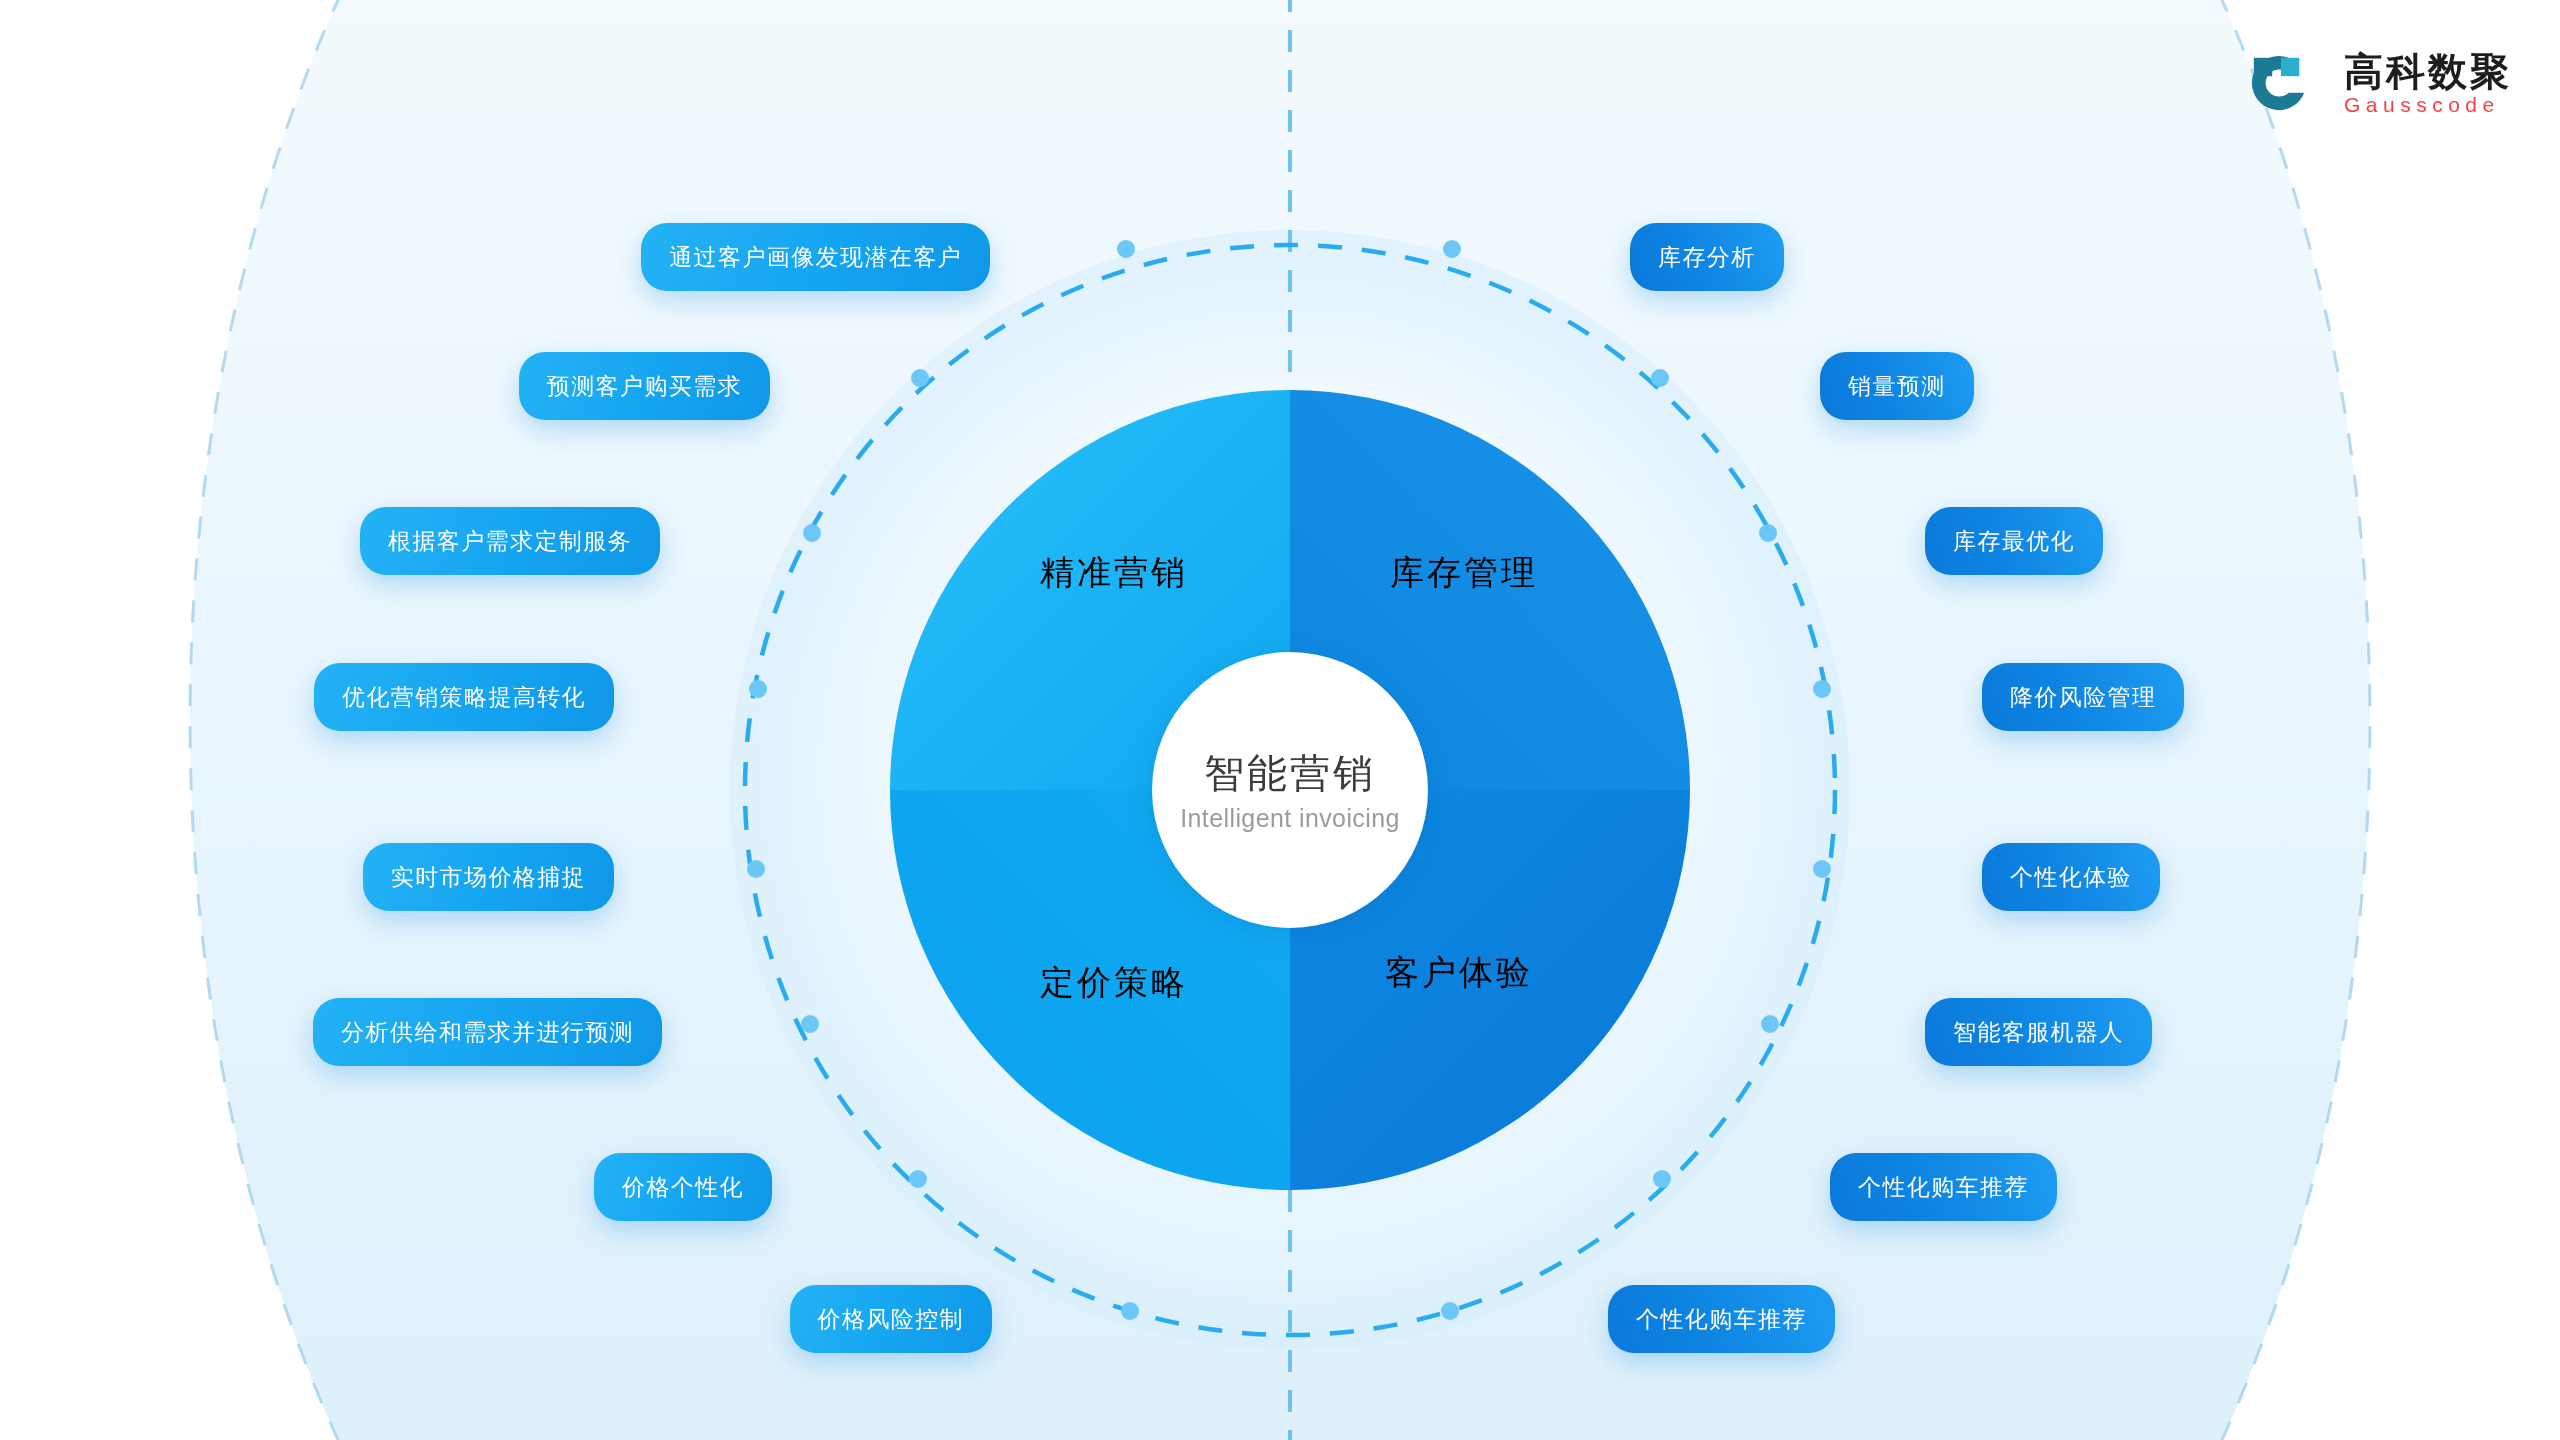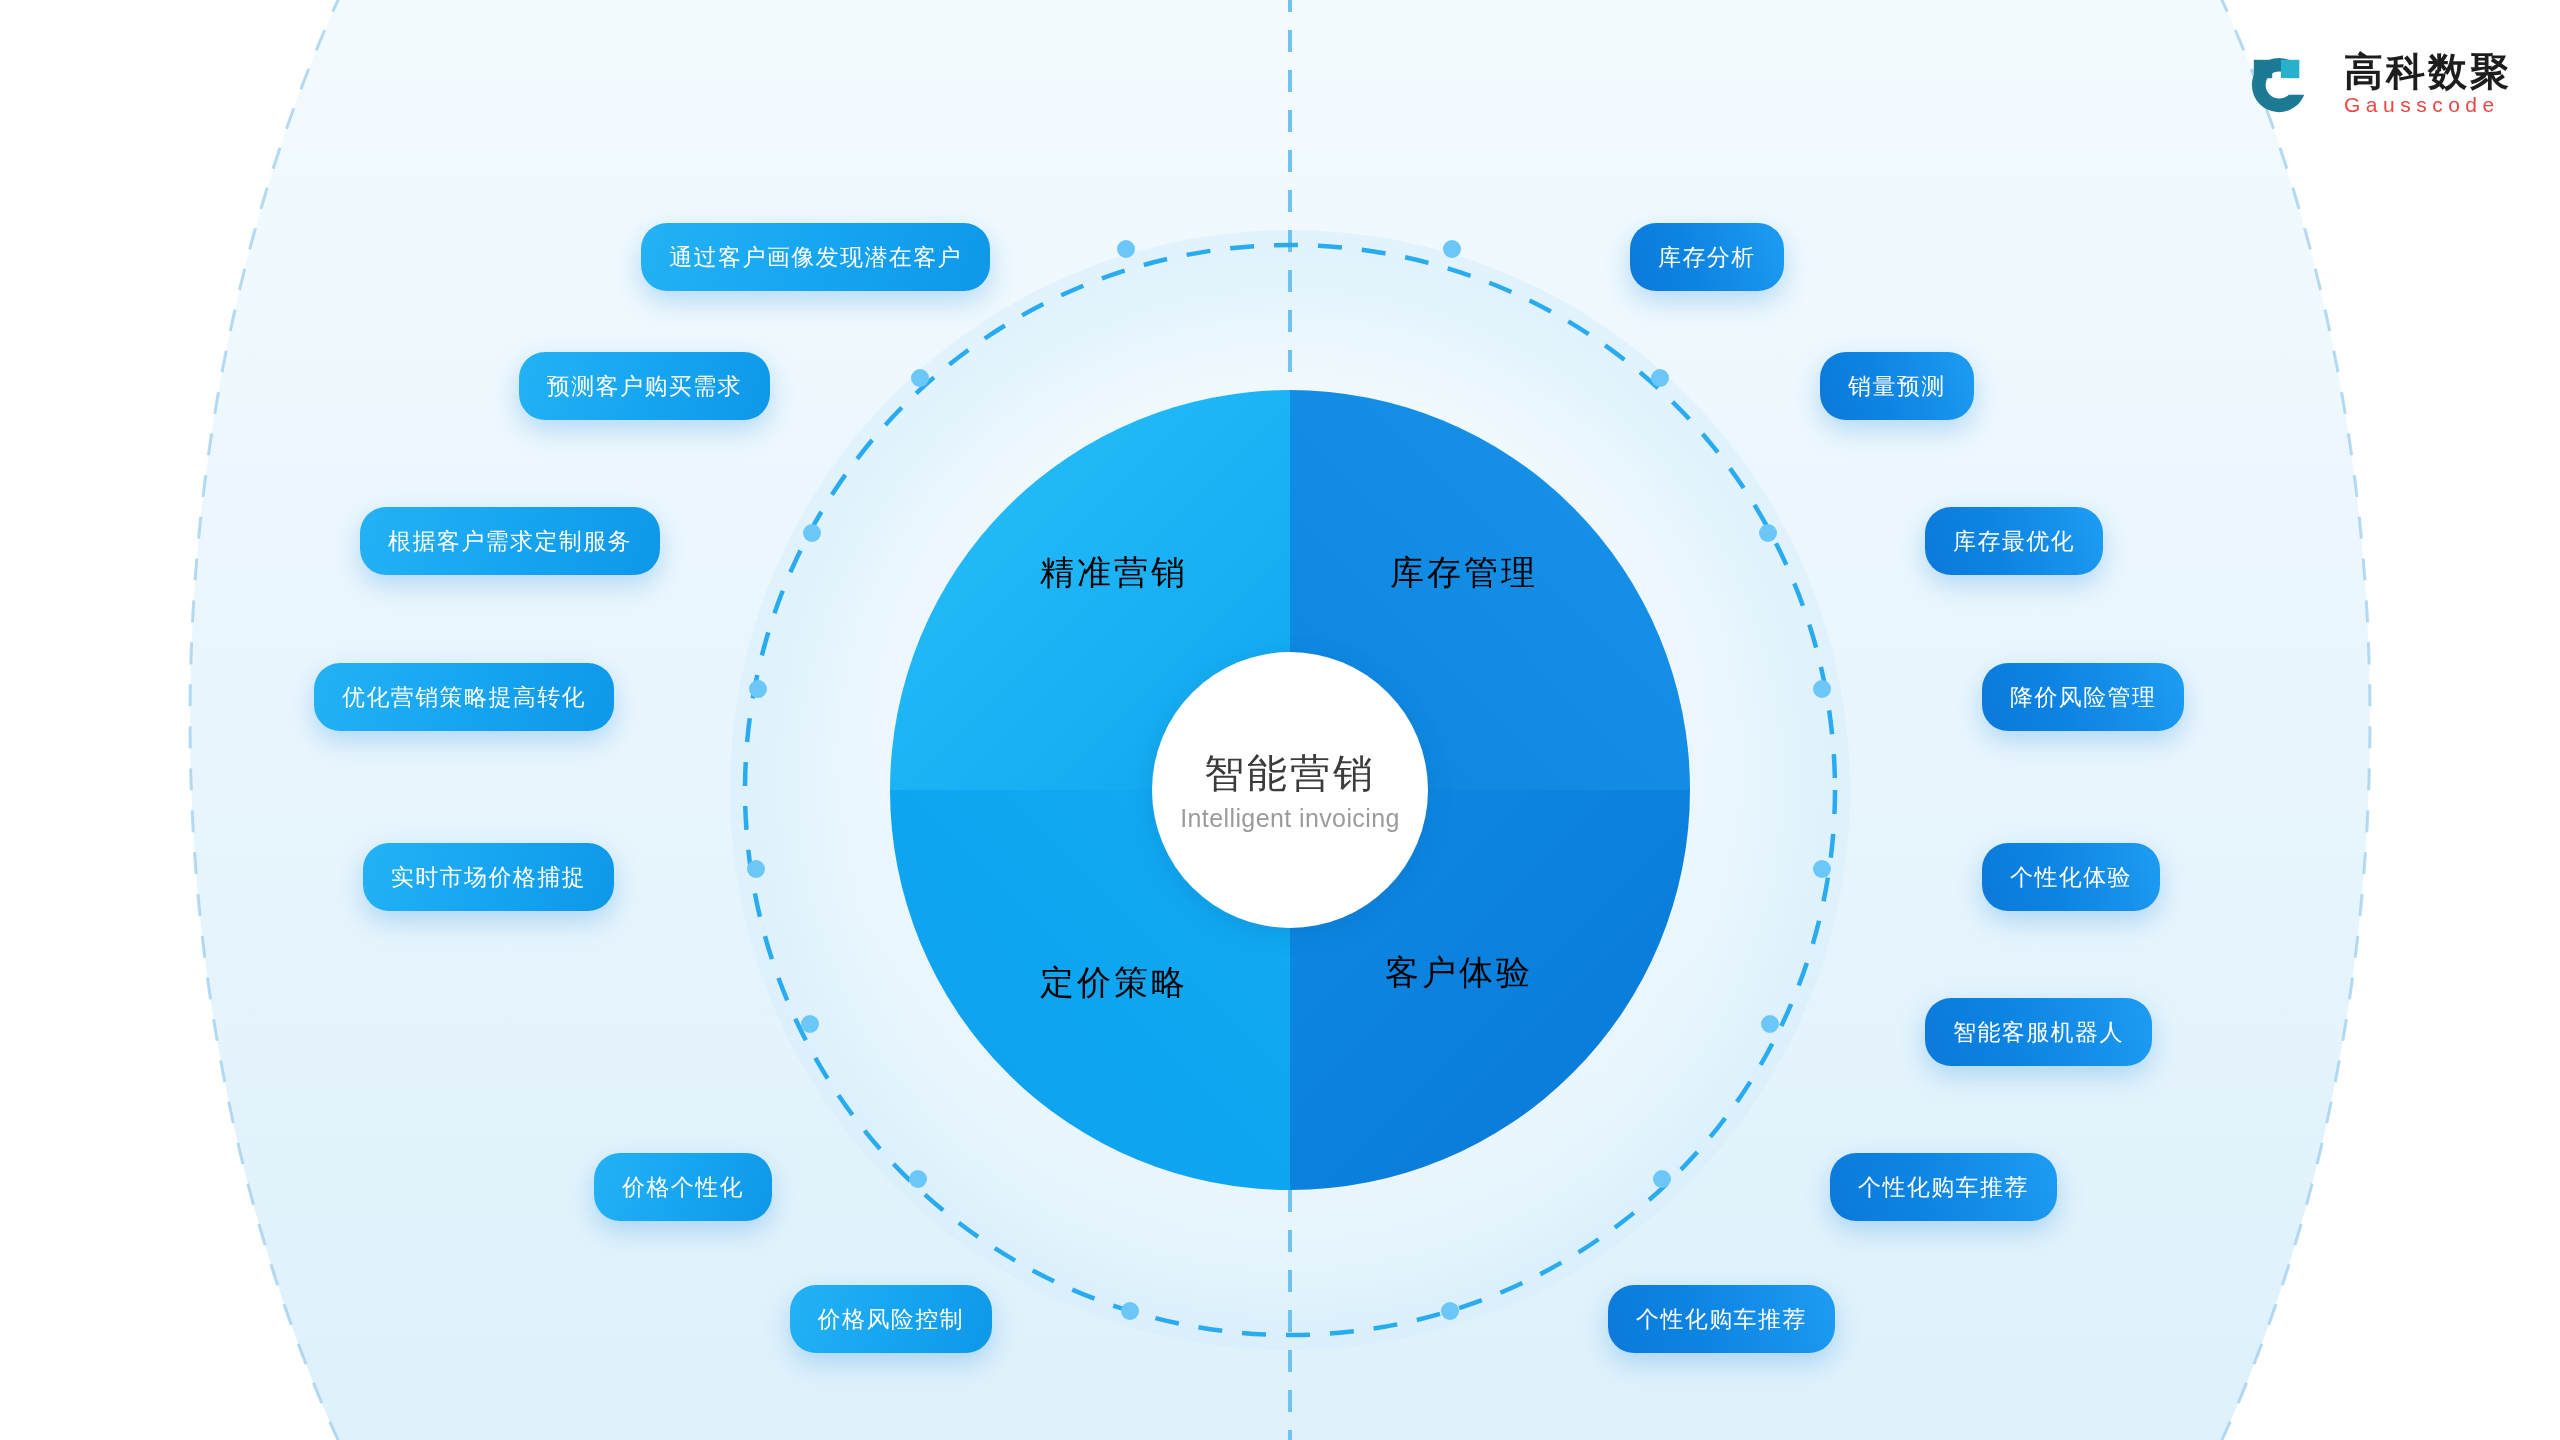--- a/index.html
+++ b/index.html
@@ -16,21 +16,21 @@
 
   
   .page-title{
     position:absolute; left:62px; top:105px;
     font-size:40px; letter-spacing:2px;
     color:#1aa3ef; font-weight:400; white-space:nowrap;
     z-index:30;
   }
   .logo{
     position:absolute; right:48px; top:52px;
-    display:flex; align-items:center; gap:34px; z-index:30;
+    display:flex; align-items:flex-start; gap:34px; z-index:30;
   }
   .logo-mark{ width:62px; height:62px; flex:none; }
   .logo-text{ display:flex; flex-direction:column; align-items:flex-start; }
   .logo-cn{
     font-size:39px; font-weight:700; color:#1d1d1d;
     letter-spacing:3px; line-height:1.02; white-space:nowrap;
   }
   .logo-en{
     font-size:21px; color:#ef4444; letter-spacing:5.5px;
     line-height:1.25; white-space:nowrap;
@@ -189,20 +189,21 @@
   <div class="quad-label q-tl">精准营销</div>
   <div class="quad-label q-tr">库存管理</div>
   <div class="quad-label q-bl">定价策略</div>
   <div class="quad-label q-br">客户体验</div>
 
   <div class="pill left" style="right:1570px; top:223px;">通过客户画像发现潜在客户</div>
   <div class="pill left" style="right:1790px; top:352px;">预测客户购买需求</div>
   <div class="pill left" style="right:1900px; top:507px;">根据客户需求定制服务</div>
   <div class="pill left" style="right:1946px; top:663px;">优化营销策略提高转化</div>
   <div class="pill left" style="right:1946px; top:843px;">实时市场价格捕捉</div>
+  <div class="pill left" style="right:1898px; top:998px;">分析供给和需求并进行预测</div>
   <div class="pill left" style="right:1788px; top:1153px;">价格个性化</div>
   <div class="pill left" style="right:1568px; top:1285px;">价格风险控制</div>
 
   <div class="pill right" style="left:1630px; top:223px;">库存分析</div>
   <div class="pill right" style="left:1820px; top:352px;">销量预测</div>
   <div class="pill right" style="left:1925px; top:507px;">库存最优化</div>
   <div class="pill right" style="left:1982px; top:663px;">降价风险管理</div>
   <div class="pill right" style="left:1982px; top:843px;">个性化体验</div>
   <div class="pill right" style="left:1925px; top:998px;">智能客服机器人</div>
   <div class="pill right" style="left:1830px; top:1153px;">个性化购车推荐</div>

